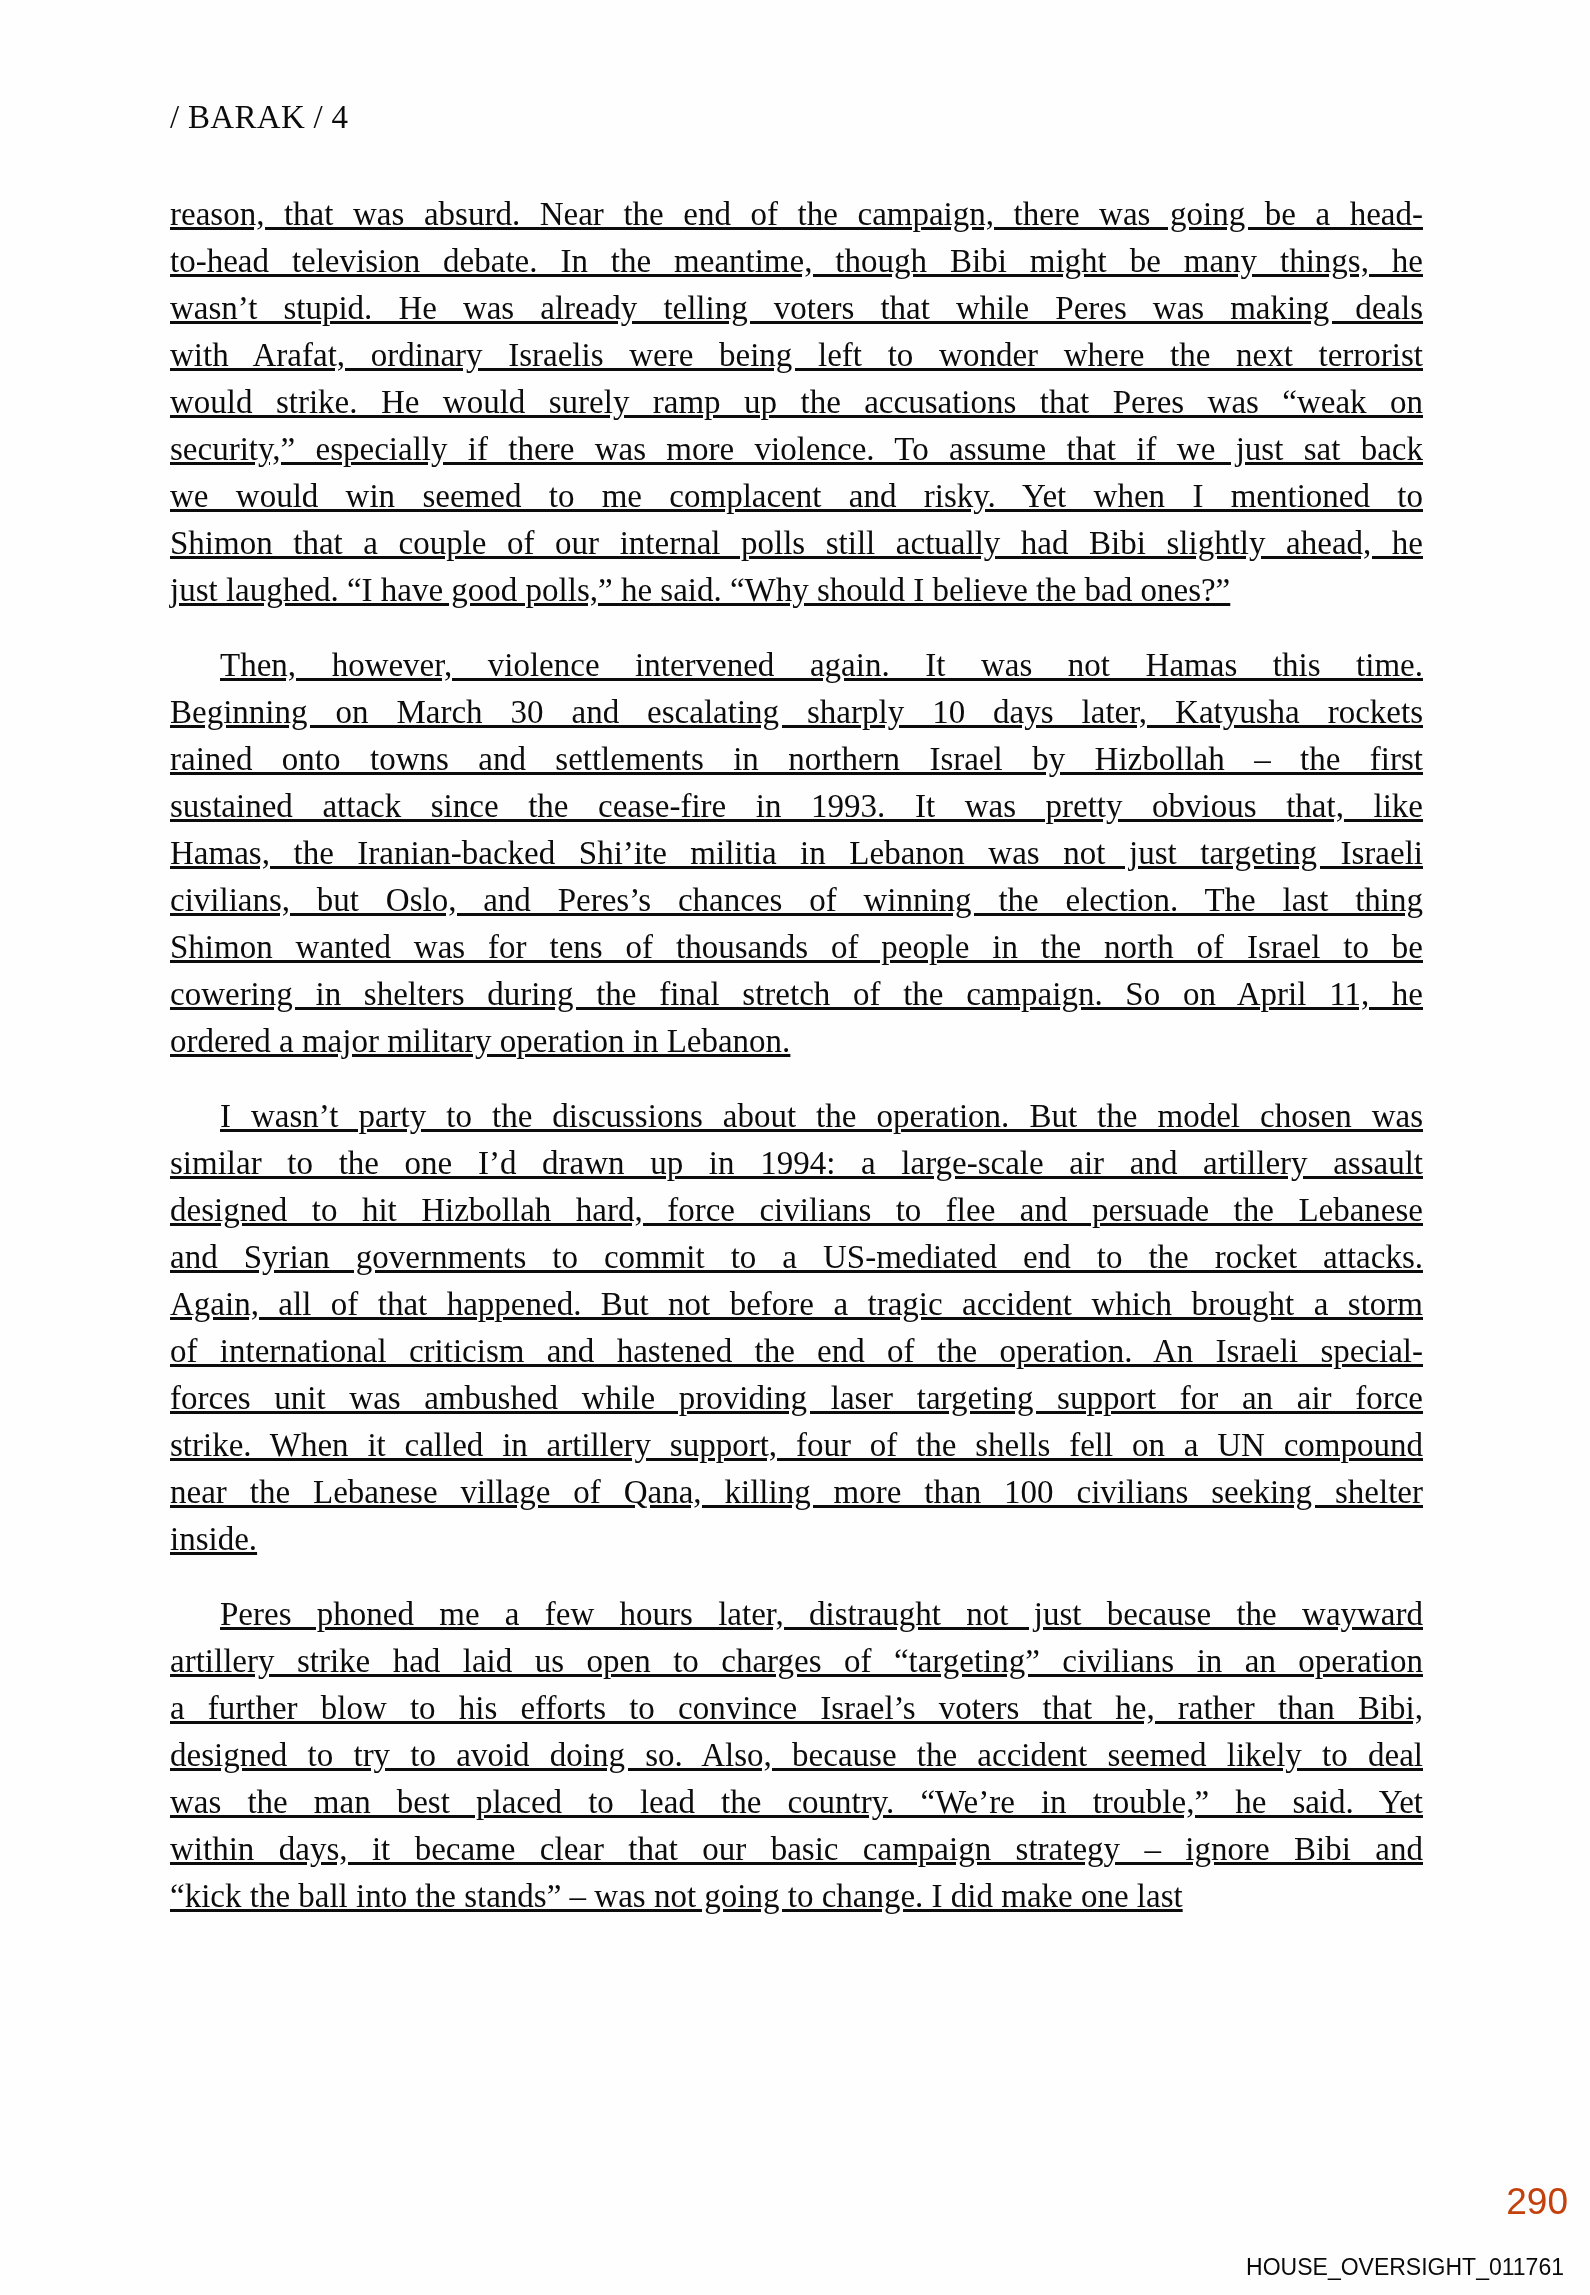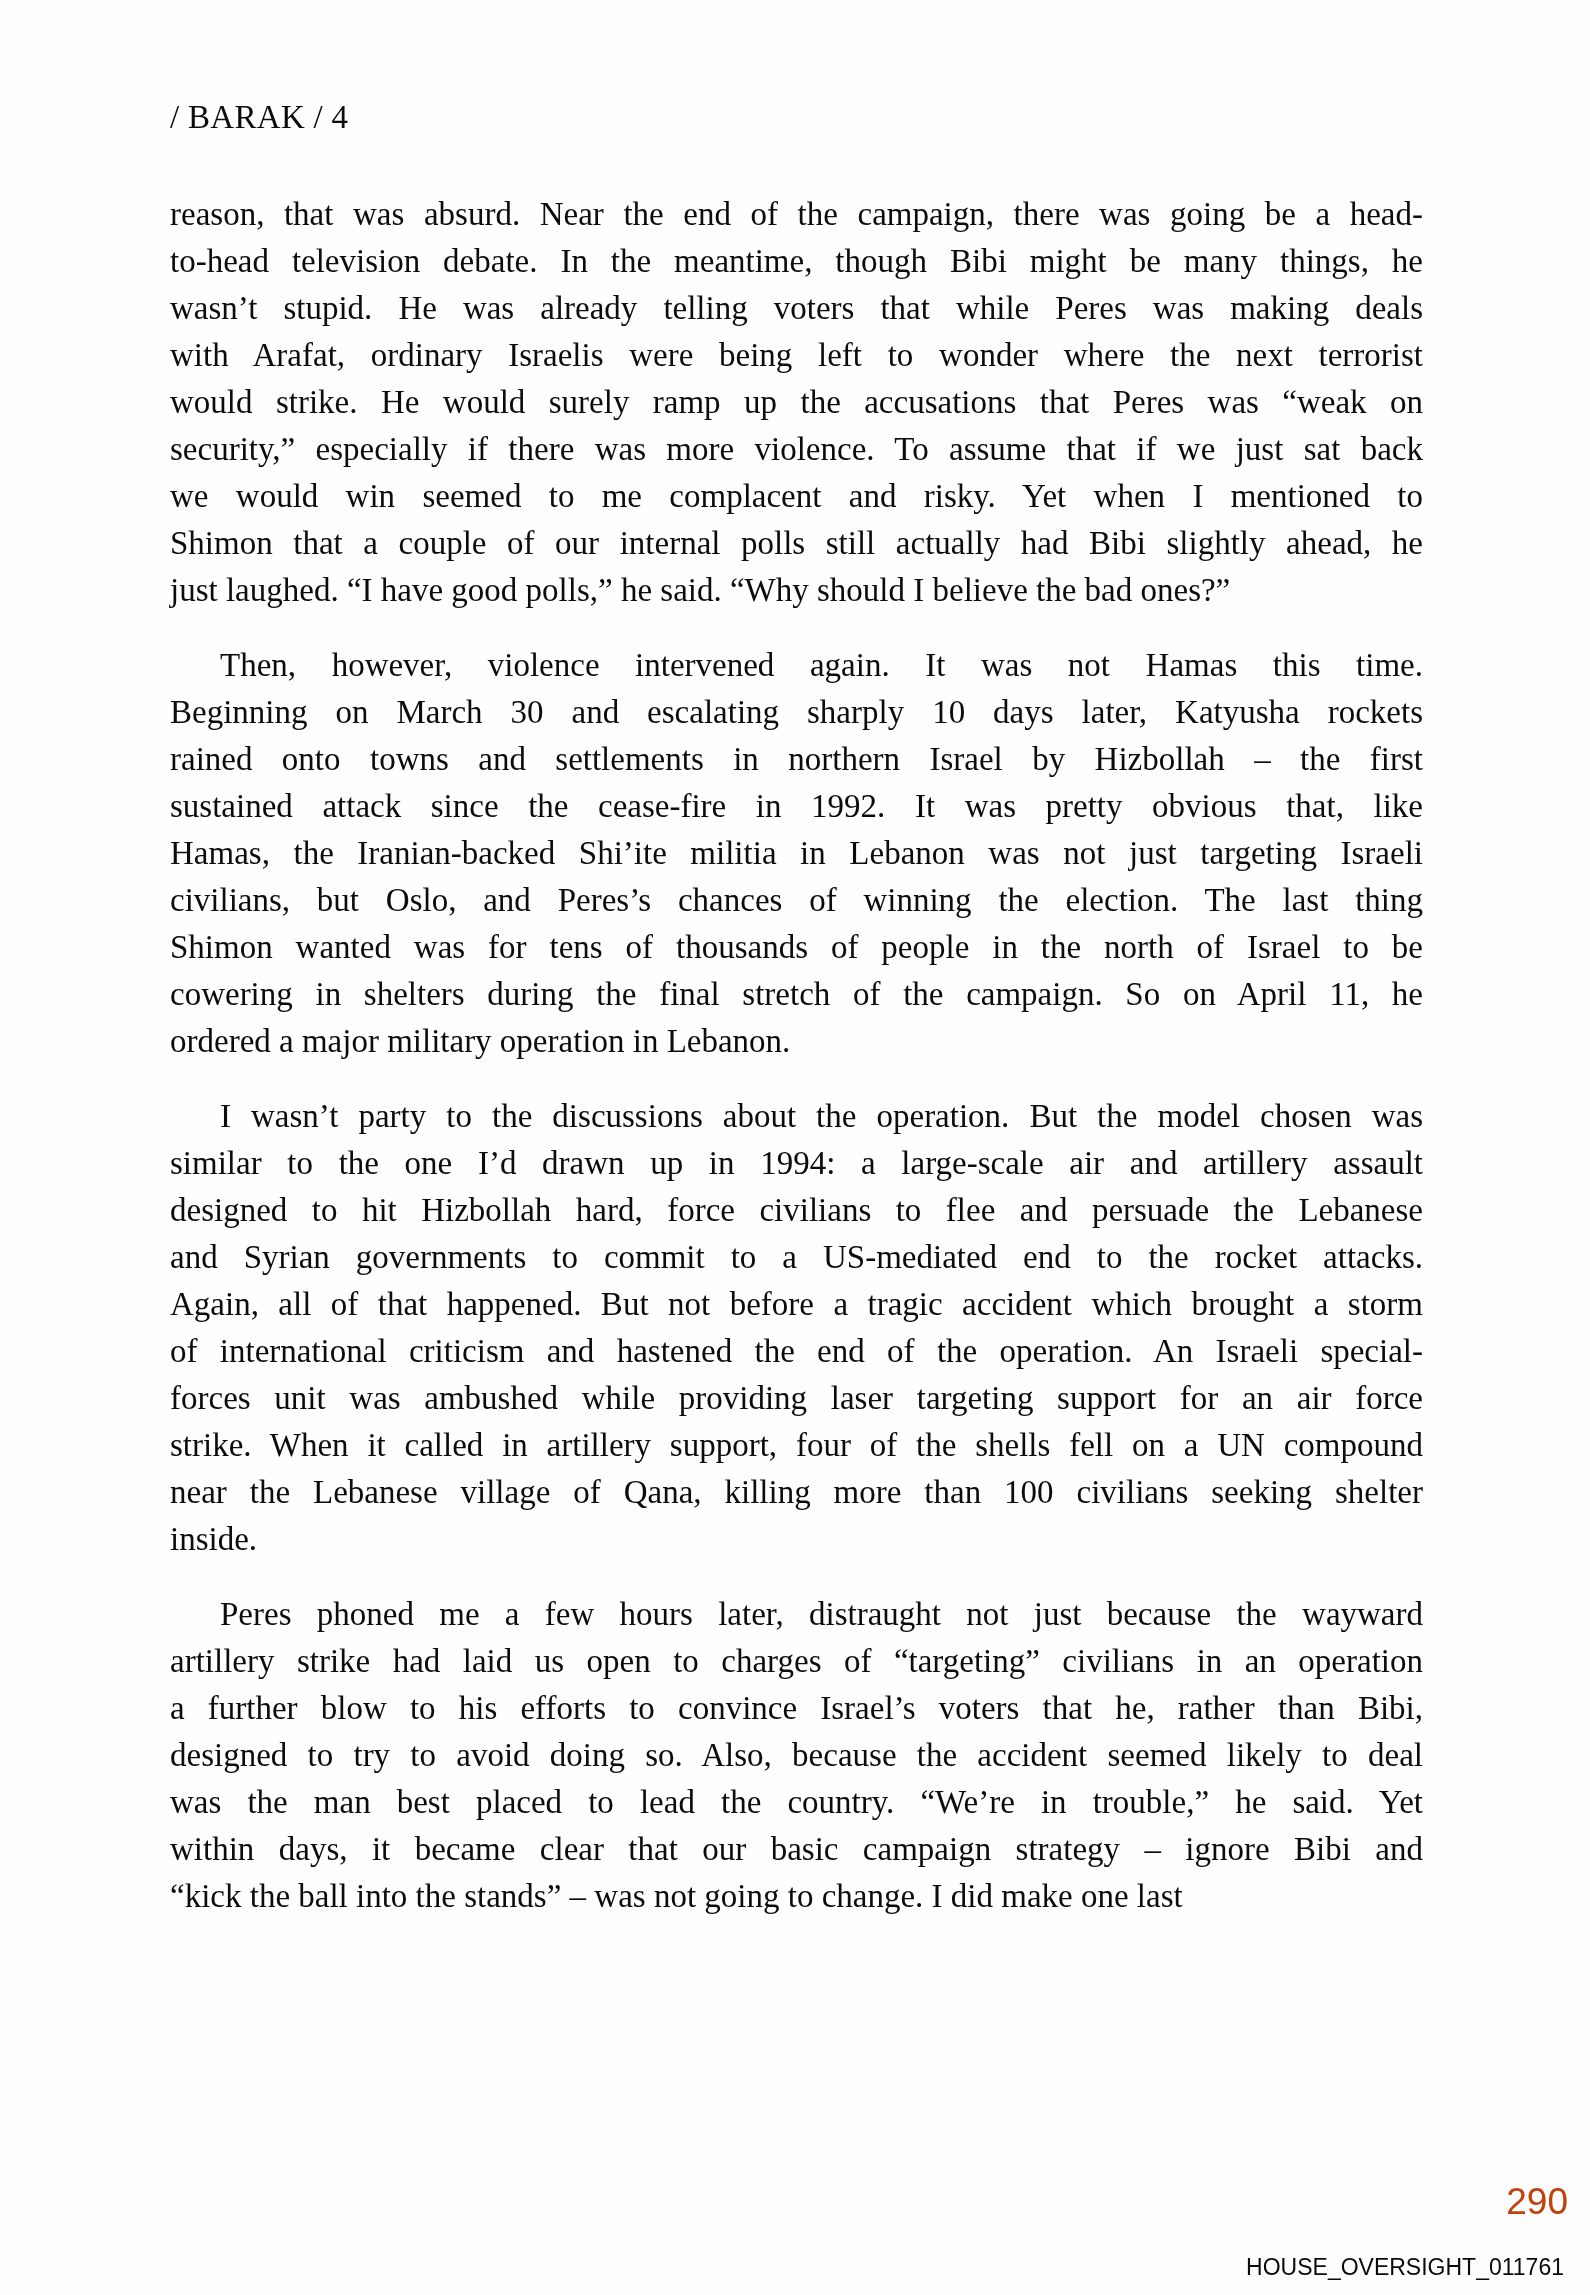--- a/index.html
+++ b/index.html
@@ -37,20 +37,21 @@
   }
   .paragraph {
     margin: 0 0 28px 0;
   }
   .paragraph:last-child {
     margin-bottom: 17px;
   }
   .line {
     text-align: justify;
     text-align-last: justify;
+    text-decoration: underline;
   }
   .line.last {
     text-align-last: left;
   }
   .line.indent {
     text-indent: 50px;
   }
   .page-number {
     position: absolute;
     top: 2182px;
@@ -89,21 +90,21 @@
         <div class="line">would strike. He would surely ramp up the accusations that Peres was “weak on</div>
         <div class="line">security,” especially if there was more violence. To assume that if we just sat back</div>
         <div class="line">we would win seemed to me complacent and risky. Yet when I mentioned to</div>
         <div class="line">Shimon that a couple of our internal polls still actually had Bibi slightly ahead, he</div>
         <div class="line last">just laughed. “I have good polls,” he said. “Why should I believe the bad ones?”</div>
       </div>
       <div class="paragraph">
         <div class="line indent">Then, however, violence intervened again. It was not Hamas this time.</div>
         <div class="line">Beginning on March 30 and escalating sharply 10 days later, Katyusha rockets</div>
         <div class="line">rained onto towns and settlements in northern Israel by Hizbollah – the first</div>
-        <div class="line">sustained attack since the cease-fire in 1992. It was pretty obvious that, like</div>
+        <div class="line">sustained attack since the cease-fire in 1993. It was pretty obvious that, like</div>
         <div class="line">Hamas, the Iranian-backed Shi’ite militia in Lebanon was not just targeting Israeli</div>
         <div class="line">civilians, but Oslo, and Peres’s chances of winning the election. The last thing</div>
         <div class="line">Shimon wanted was for tens of thousands of people in the north of Israel to be</div>
         <div class="line">cowering in shelters during the final stretch of the campaign. So on April 11, he</div>
         <div class="line last">ordered a major military operation in Lebanon.</div>
       </div>
       <div class="paragraph">
         <div class="line indent">I wasn’t party to the discussions about the operation. But the model chosen was</div>
         <div class="line">similar to the one I’d drawn up in 1994: a large-scale air and artillery assault</div>
         <div class="line">designed to hit Hizbollah hard, force civilians to flee and persuade the Lebanese</div>

